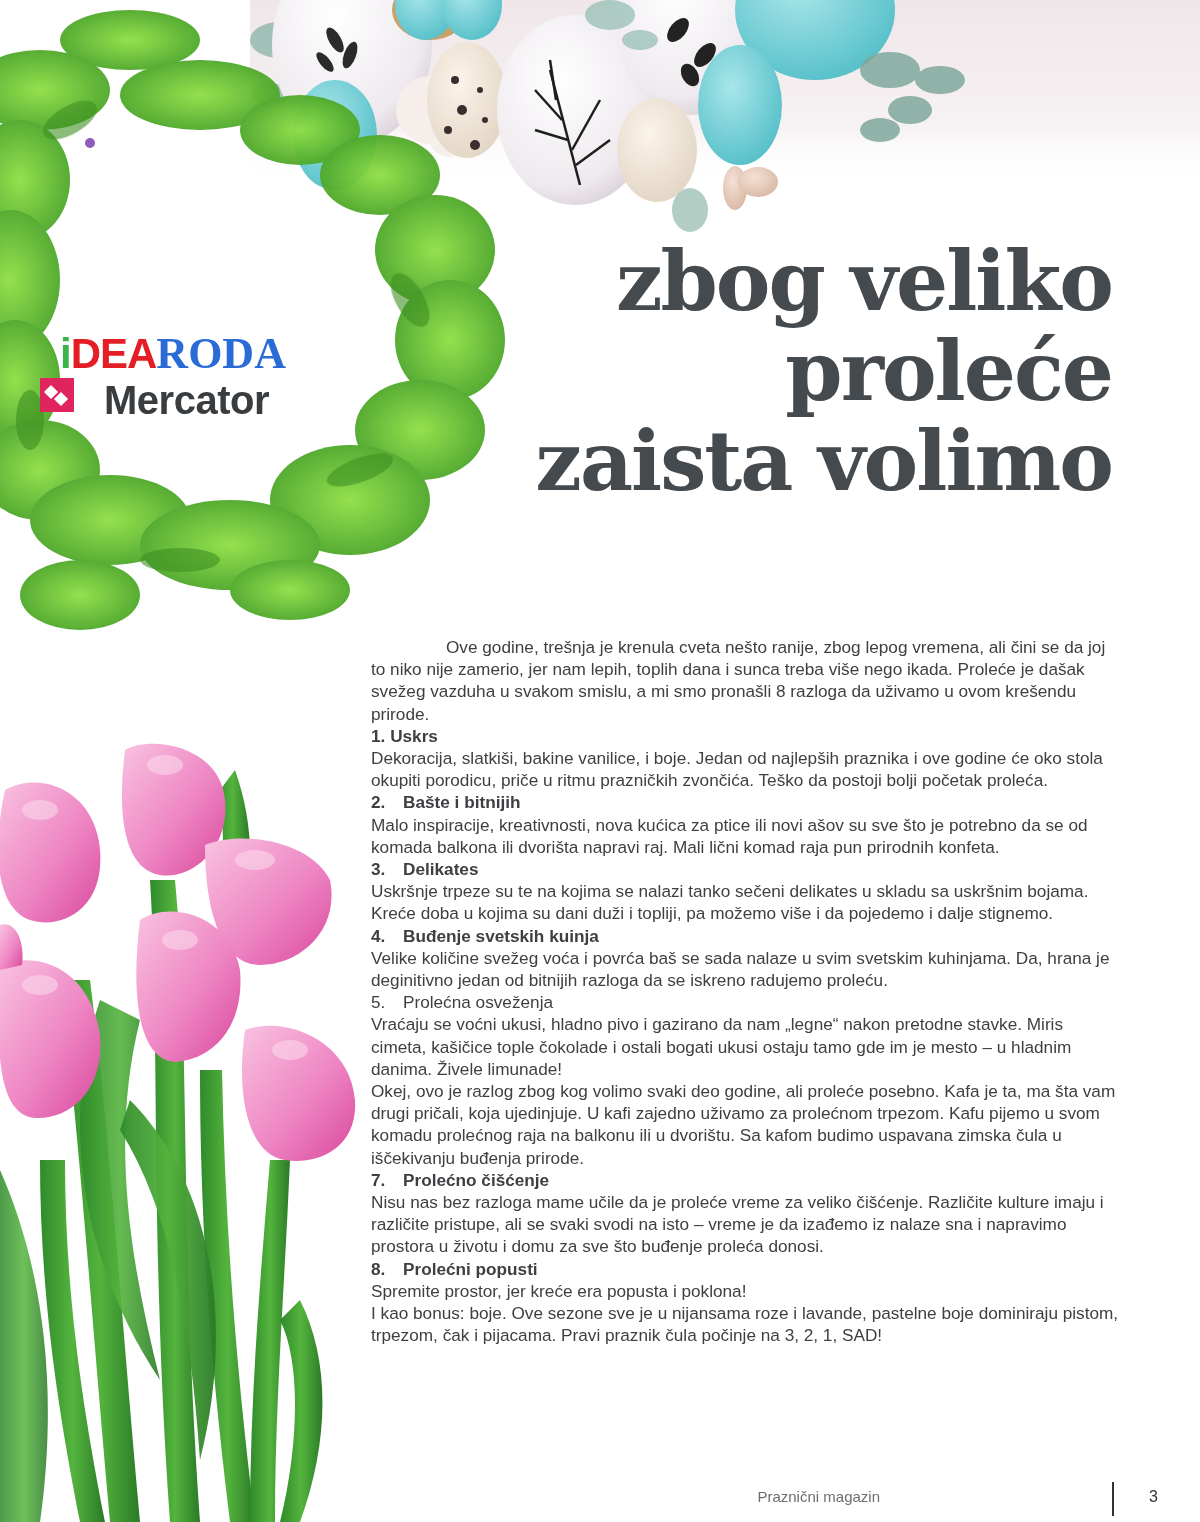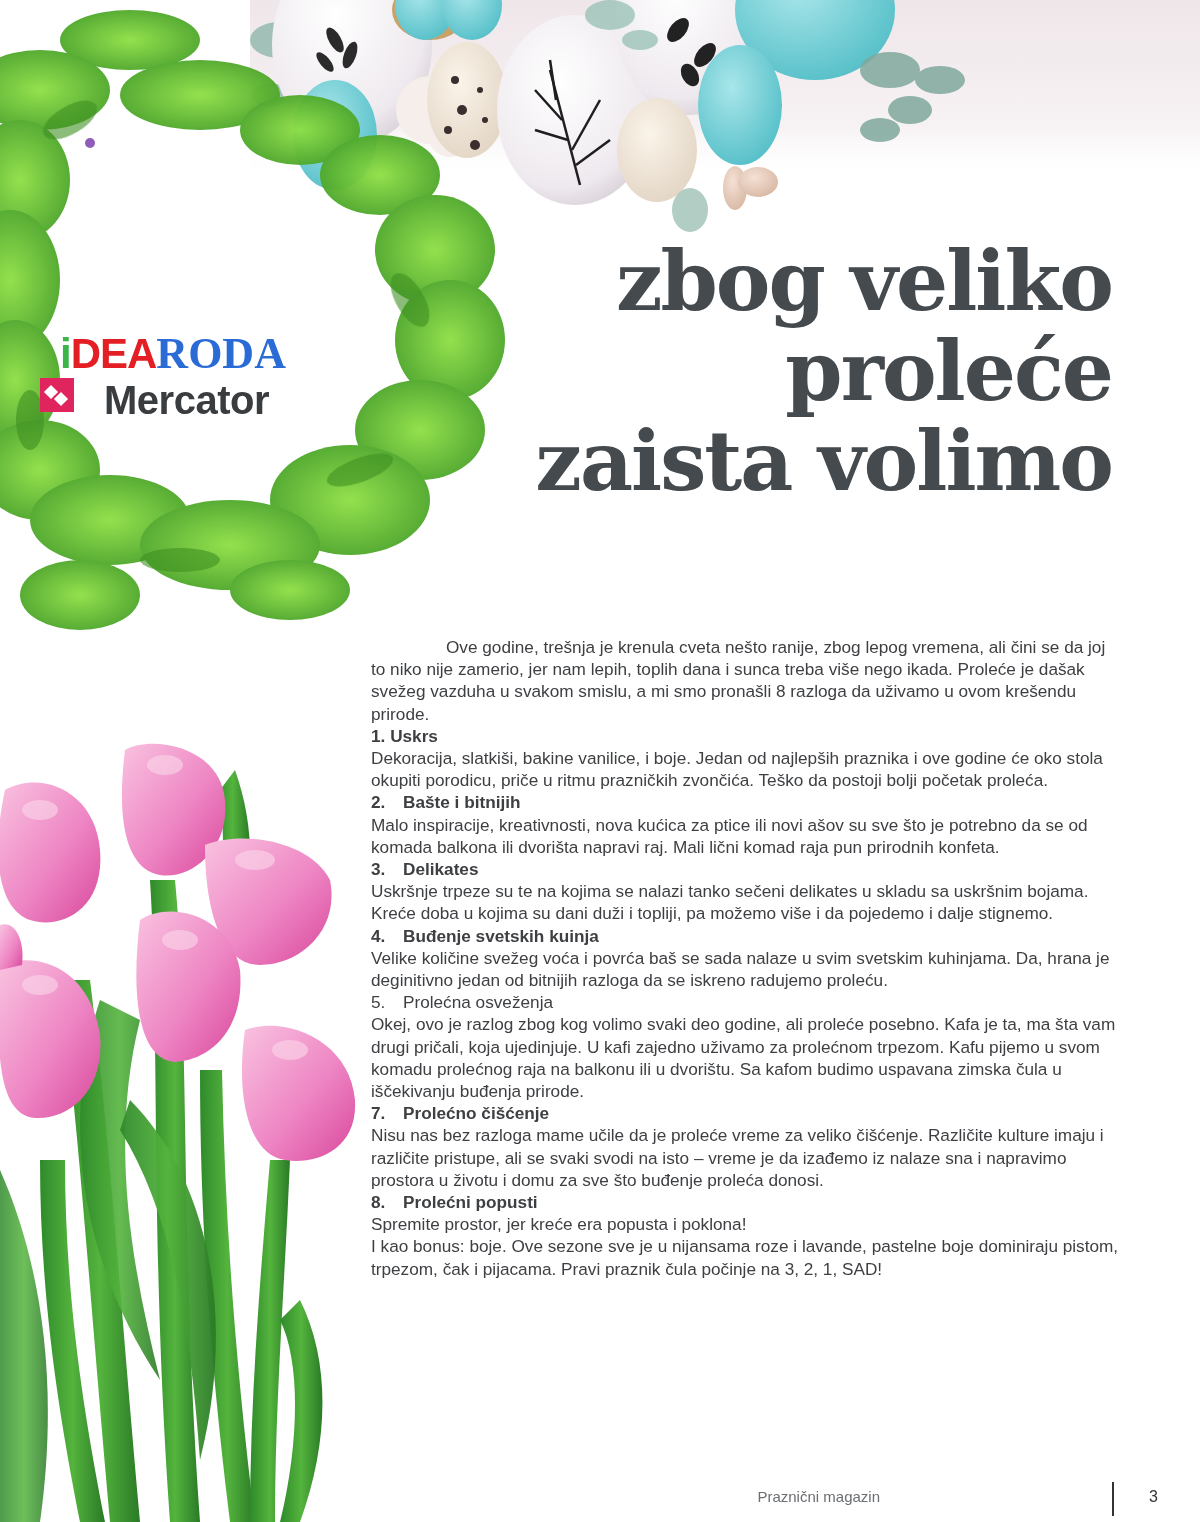--- a/index.html
+++ b/index.html
@@ -278,20 +278,21 @@
     <p>Uskršnje trpeze su te na kojima se nalazi tanko sečeni delikates u skladu sa uskršnim bojama. Kreće doba u kojima su dani duži i topliji, pa možemo više i da pojedemo i dalje stignemo.</p>
   </div>
 
   <div>
     <p class="sec-head"><span class="num">4.</span><span>Buđenje svetskih kuinja</span></p>
     <p>Velike količine svežeg voća i povrća baš se sada nalaze u svim svetskim kuhinjama. Da, hrana je deginitivno jedan od bitnijih razloga da se iskreno radujemo proleću.</p>
   </div>
 
   <div>
     <p class="sec-head light"><span class="num">5.</span><span>Prolećna osveženja</span></p>
+    <p>Vraćaju se voćni ukusi, hladno pivo i gazirano da nam „legne“ nakon pretodne stavke. Miris cimeta, kašičice tople čokolade i ostali bogati ukusi ostaju tamo gde im je mesto – u hladnim danima. Živele limunade!</p>
   </div>
 
   <div>
     <p>Okej, ovo je razlog zbog kog volimo svaki deo godine, ali proleće posebno. Kafa je ta, ma šta vam drugi pričali, koja ujedinjuje. U kafi zajedno uživamo za prolećnom trpezom. Kafu pijemo u svom komadu prolećnog raja na balkonu ili u dvorištu. Sa kafom budimo uspavana zimska čula u iščekivanju buđenja prirode.</p>
   </div>
 
   <div>
     <p class="sec-head"><span class="num">7.</span><span>Prolećno čišćenje</span></p>
     <p>Nisu nas bez razloga mame učile da je proleće vreme za veliko čišćenje. Različite kulture imaju i različite pristupe, ali se svaki svodi na isto – vreme je da izađemo iz nalaze sna i napravimo prostora u životu i domu za sve što buđenje proleća donosi.</p>
   </div>

